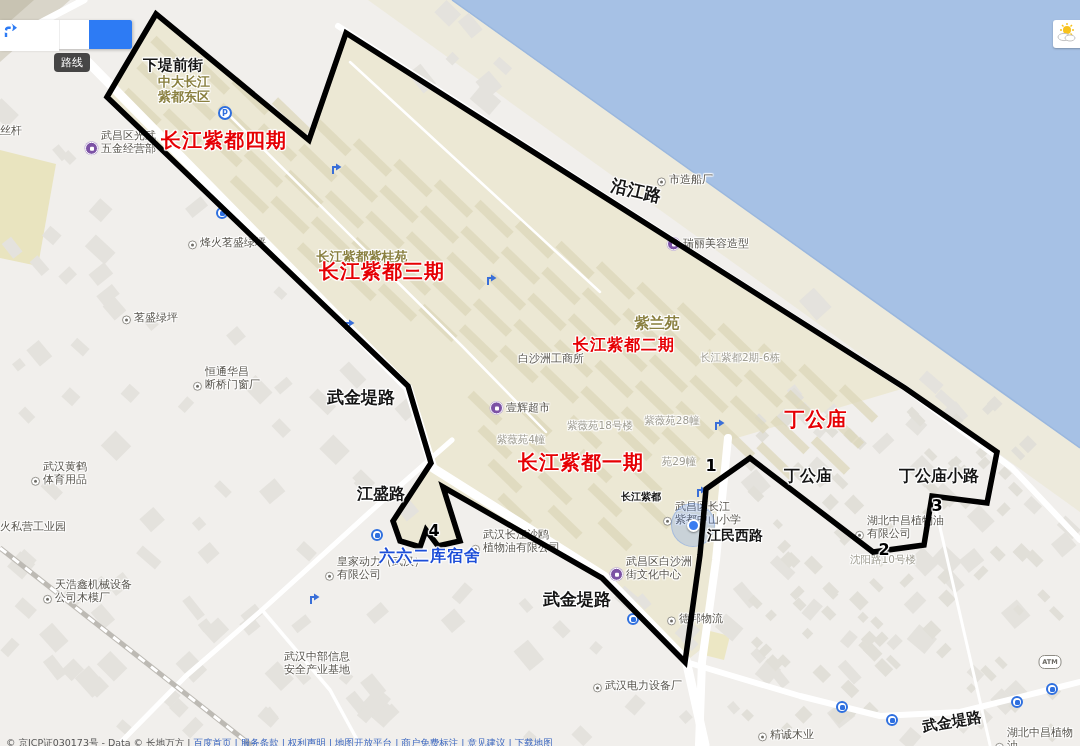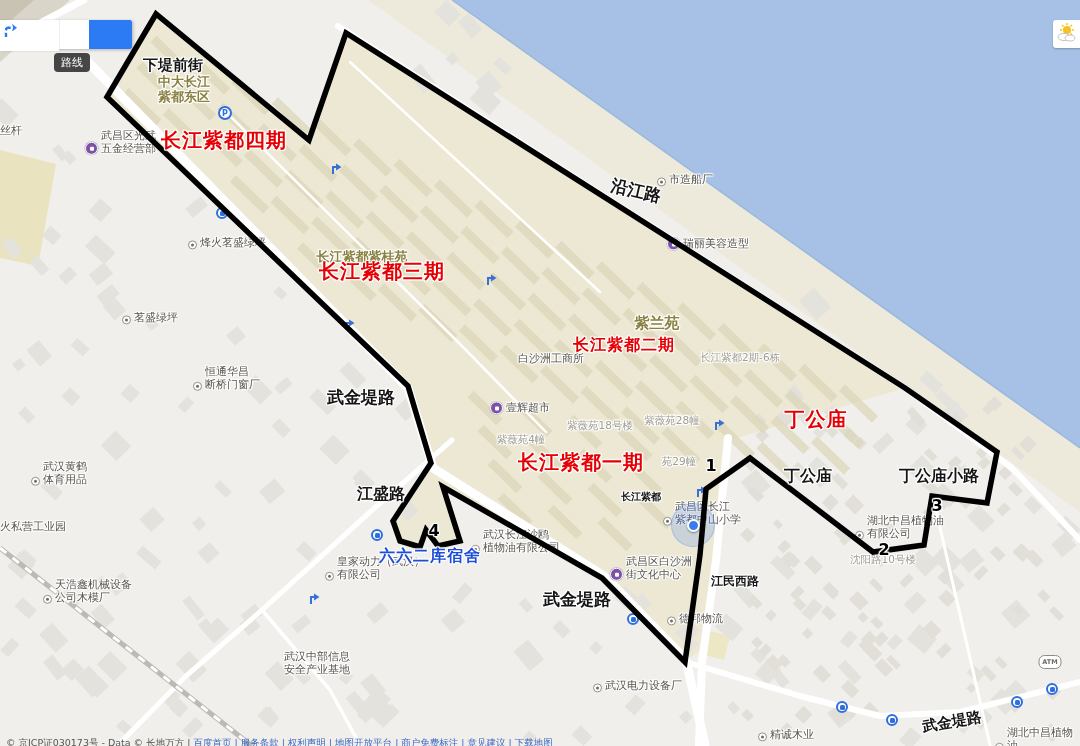--- a/index.html
+++ b/index.html
@@ -631,21 +631,21 @@
       <span class="lbl halo lbl-red" style="left: 382px; top: 271px; font-size: 20px; color: rgb(230, 0, 4);">长江紫都三期</span>
       <span class="lbl halo lbl-red" style="left: 624px; top: 345px; font-size: 16px; color: rgb(230, 0, 4);">长江紫都二期</span>
       <span class="lbl halo lbl-red" style="left: 581px; top: 462px; font-size: 20px; color: rgb(230, 0, 4);">长江紫都一期</span>
       <span class="lbl halo lbl-red" style="left: 816px; top: 419px; font-size: 20px; color: rgb(230, 0, 4);">丁公庙</span>
       <span class="lbl halo lbl-red" style="left: 430px; top: 556px; font-size: 16px; color: #1d4ed8;">六六二库宿舍</span>
       <span class="lbl halo lbl-road" style="left: 173px; top: 65px; font-size: 15px;">下堤前街</span>
       <span class="lbl halo lbl-road" style="left: 636px; top: 191px; font-size: 17px; transform: translate(-50%, -50%) rotate(13deg);">沿江路</span>
       <span class="lbl halo lbl-road" style="left: 361px; top: 398px; font-size: 17px;">武金堤路</span>
       <span class="lbl halo lbl-road" style="left: 381px; top: 494px; font-size: 16px;">江盛路</span>
       <span class="lbl halo lbl-road" style="left: 577px; top: 600px; font-size: 17px;">武金堤路</span>
-      <span class="lbl halo lbl-road" style="left: 735px; top: 582px; font-size: 12px;">江民西路</span>
+      <span class="lbl halo lbl-road" style="left: 735px; top: 536px; font-size: 14px;">江民西路</span>
       <span class="lbl halo lbl-road" style="left: 808px; top: 476px; font-size: 16px;">丁公庙</span>
       <span class="lbl halo lbl-road" style="left: 939px; top: 476px; font-size: 16px;">丁公庙小路</span>
       <span class="lbl halo lbl-road" style="left: 952px; top: 722px; font-size: 15px; transform: translate(-50%, -50%) rotate(-10deg);">武金堤路</span>
       <span class="lbl halo lbl-road" style="left: 613px; top: 497px; font-size: 10px; margin-left: 28px;">长江紫都</span>
       <span class="lbl halo lbl-num" style="left: 711px; top: 466px;">1</span>
       <span class="lbl halo lbl-num" style="left: 884px; top: 550px;">2</span>
       <span class="lbl halo lbl-num" style="left: 937px; top: 506px;">3</span>
       <span class="lbl halo lbl-num" style="left: 434px; top: 531px;">4</span>
     </div>
 

